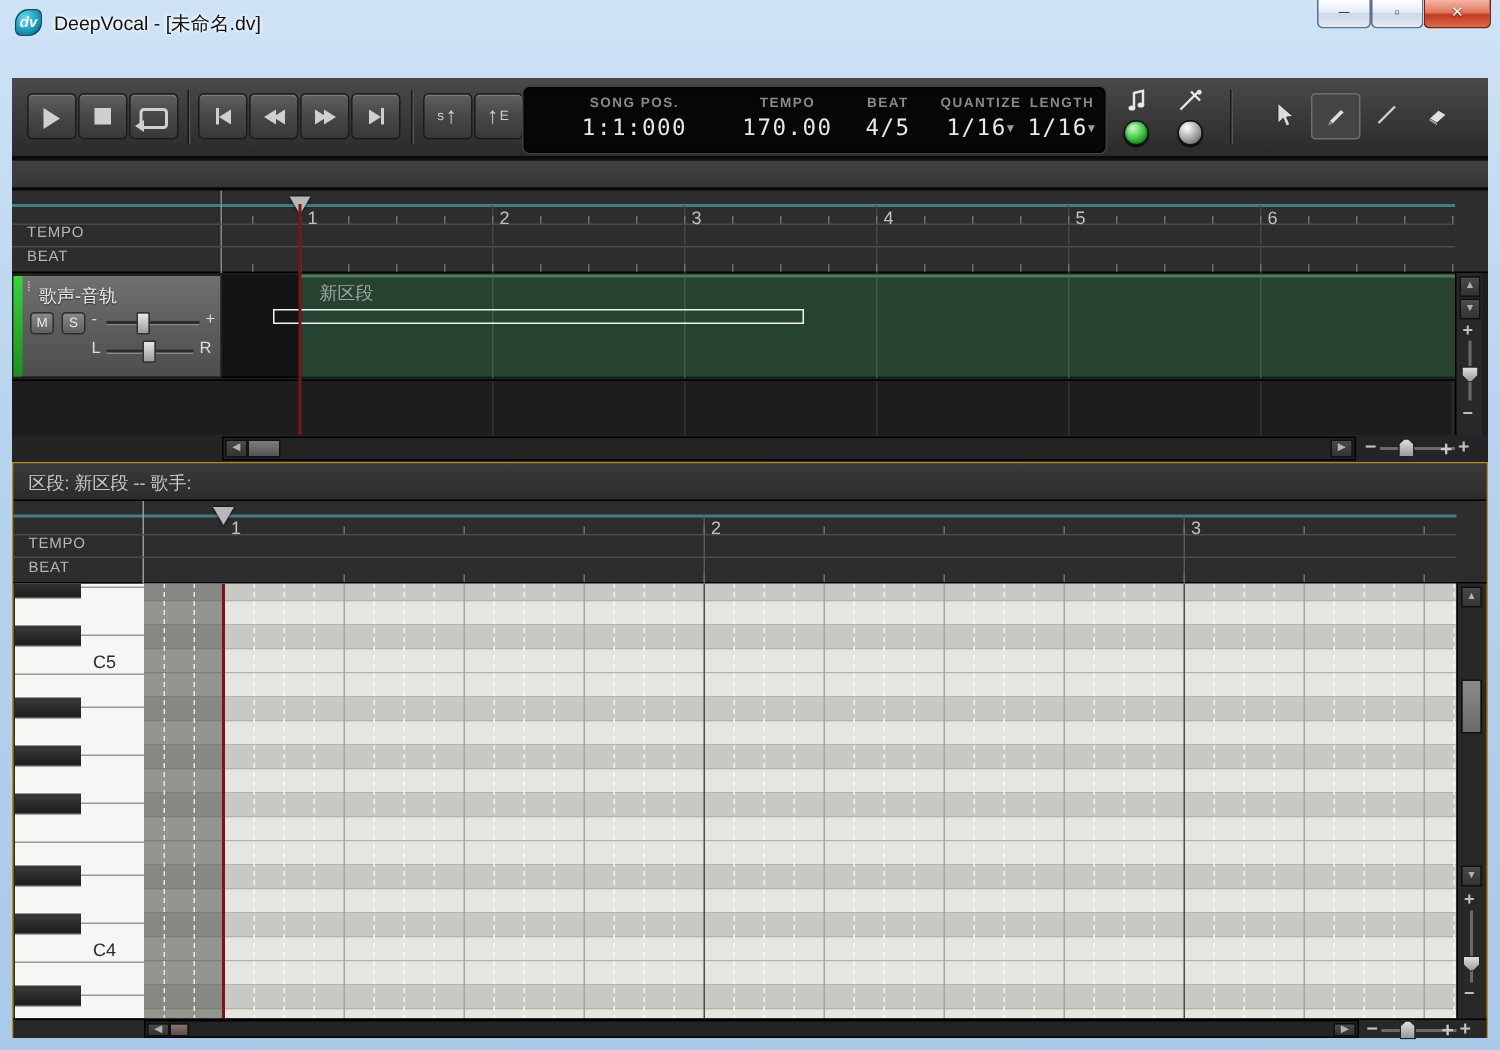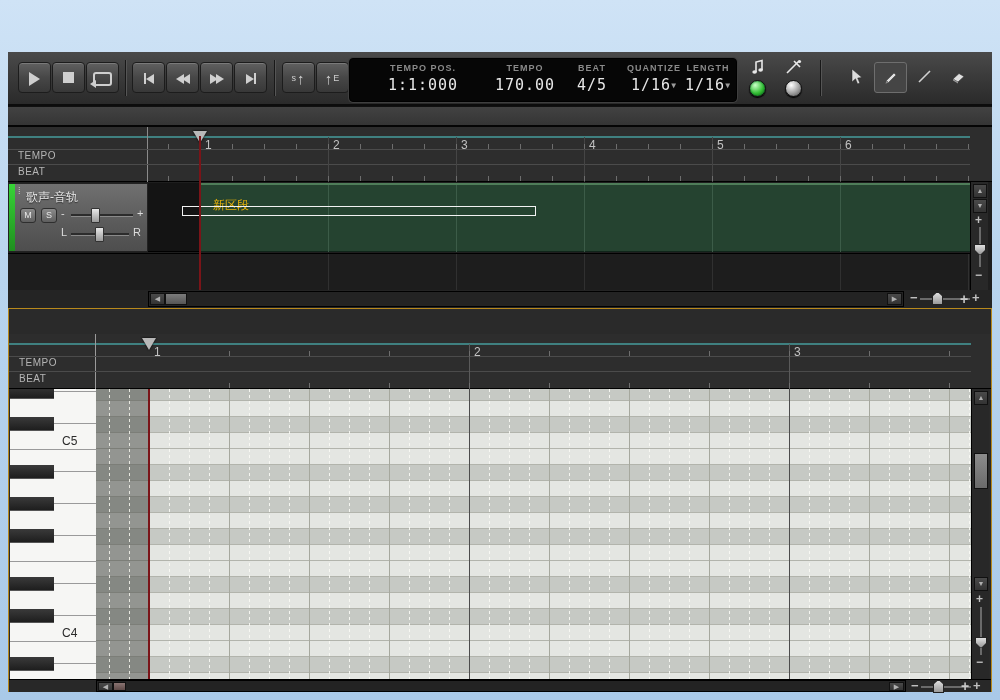--- a/index.html
+++ b/index.html
@@ -74,21 +74,21 @@
   #track-colorstrip{position:absolute;left:0;top:0;width:6px;height:67px;background:linear-gradient(180deg,#37d437,#1f8f1f);}
   #track-grip{position:absolute;left:9px;top:5px;font-size:9px;color:#cfcfcf;line-height:4px;}
   #track-name{position:absolute;left:17px;top:5px;font-size:12px;color:#ececec;text-shadow:0 1px 1px #222;}
   .ms-btn{position:absolute;top:24px;width:16px;height:15px;box-sizing:border-box;border:1px solid #2e2e2e;border-radius:3px;
     background:linear-gradient(180deg,#8a8a8a,#5e5e5e);color:#e8e8e8;font-size:9px;text-align:center;line-height:13px;}
   .slider-line{position:absolute;height:2px;background:#2c2c2c;border-bottom:1px solid #8a8a8a;}
   .slider-thumb{position:absolute;width:7px;height:13px;background:linear-gradient(180deg,#e8e8e8,#9a9a9a);border:1px solid #333;border-radius:1px;}
   .slider-cap{position:absolute;font-size:11px;color:#dcdcdc;}
   #track-content-pre{position:absolute;left:140px;top:1px;width:52px;height:69px;background:#141414;border-bottom:1px solid #000;box-sizing:border-box;}
   #track-region{position:absolute;left:192px;top:1px;width:770px;height:69px;background:#254330;border-top:2px solid #4f7d59;border-bottom:1px solid #10251a;box-sizing:border-box;}
-  #region-label{position:absolute;left:13px;top:12px;font-size:12px;color:#eab308;}
+  #region-label{position:absolute;left:13px;top:2px;font-size:12px;color:#a3a3a3;}
   .region-barline{position:absolute;top:0;width:1px;height:67px;background:#3c5c48;}
   #part-rect{position:absolute;left:174px;top:24px;width:352px;height:8px;border:1px solid #f2f2f2;background:transparent;}
   #track-lower{position:absolute;left:0;top:71px;width:962px;height:37px;background:#1d1d1d;border-top:1px solid #000;box-sizing:border-box;}
   .lower-barline{position:absolute;top:0;width:1px;height:37px;background:#303030;}
   
   .sb-h{position:absolute;height:16px;background:#232323;border:1px solid #000;box-sizing:border-box;}
   .sb-btn{position:absolute;top:1px;width:15px;height:12px;background:linear-gradient(180deg,#4a4a4a,#333);border:1px solid #111;
     box-sizing:border-box;color:#b0b0b0;font-size:7px;text-align:center;line-height:10px;}
   .sb-thumb{position:absolute;top:1px;height:12px;background:linear-gradient(180deg,#7c7c7c,#565656);border:1px solid #111;box-sizing:border-box;}
   .zoomctl{position:absolute;height:16px;}
@@ -125,20 +125,27 @@
   .gl-16{position:absolute;top:0;width:1px;height:290px;background:repeating-linear-gradient(180deg,rgba(250,250,245,0.9) 0 3px,transparent 3px 6px);}
   .gl-beat{position:absolute;top:0;width:1px;height:290px;background:#a6a89e;}
   .gl-bar{position:absolute;top:0;width:1px;height:290px;background:#4c4c4c;}
   #pr-sbrow{position:absolute;left:0;top:370px;width:982px;height:13px;background:#282828;border-top:1px solid #000;box-sizing:border-box;}
 </style>
 </head>
 <body>
 
 <div id="frame">
 
+  <div id="titlebar">
+    <div id="logo">dv</div>
+    <div id="title-text">DeepVocal - [未命名.dv]</div>
+    <div class="winbtn" id="btn-min">─</div>
+    <div class="winbtn" id="btn-max">▫</div>
+    <div class="winbtn" id="btn-close">✕</div>
+  </div>
 
 
   <div id="app">
 
     <div id="toolbar">
       <div class="tbtn" style="left:10px"><span class="tri-r g" style="border-left-color:#cfcfcf;margin-top:9px;border-top-width:7px;border-bottom-width:7px;border-left-width:11px;"></span></div>
       <div class="tbtn" style="left:44px"><span class="g" style="display:inline-block;width:11px;height:11px;background:#cfcfcf;margin-top:9px;"></span></div>
       <div class="tbtn" style="left:78px"><span class="loop-rect"><i></i></span></div>
       <div class="tb-div" style="left:117px"></div>
       <div class="tbtn" style="left:124px">
@@ -156,21 +163,21 @@
       <div class="tb-div" style="left:266px"></div>
       <div class="tbtn" style="left:274px">
           <div class="row"><span class="mk-s">s</span><span class="mk-up">↑</span></div>
         </div>
       <div class="tbtn" style="left:308px">
           <div class="row"><span class="mk-up">↑</span><span class="mk-s">E</span></div>
         </div>
 
       <div id="lcd">
         <div class="lcd-field" style="left:18px;width:110px">
-          <div class="lcd-label">TEMPO POS.</div>
+          <div class="lcd-label">SONG POS.</div>
             <div class="lcd-value">1:1:000</div>
         </div>
         <div class="lcd-field" style="left:130px;width:90px">
           <div class="lcd-label">TEMPO</div>
             <div class="lcd-value">170.00</div>
         </div>
         <div class="lcd-field" style="left:212px;width:60px">
           <div class="lcd-label">BEAT</div>
             <div class="lcd-value">4/5</div>
         </div>
@@ -364,20 +371,23 @@
         <div class="zline" style="left:10px;width:50px"></div>
         <div class="zthumb" style="left:22px"></div>
         <span class="plus" style="left:62px">+</span>
       </div>
       <div class="corner-plus" style="left:952px;top:1px">+</div>
     </div>
 
     <div class="playhead" style="left:191px;top:84px;height:154px"></div>
 
     <div id="piano-panel">
+      <div id="pr-header">
+        <div id="pr-header-text">区段: 新区段  --  歌手:</div>
+      </div>
 
       <div id="pr-ruler">
         <div class="teal-line" style="left:0;top:9px;width:962px"></div>
         <div id="pr-ruler-left">
           <div class="side-label" style="position:absolute;left:10px;top:23px">TEMPO</div>
           <div class="side-label" style="position:absolute;left:10px;top:39px">BEAT</div>
         </div>
         <div class="hsep" style="left:0;top:22px;width:962px"></div>
         <div class="hsep" style="left:0;top:37px;width:962px"></div>
         <div id="pr-ruler-timeline">

